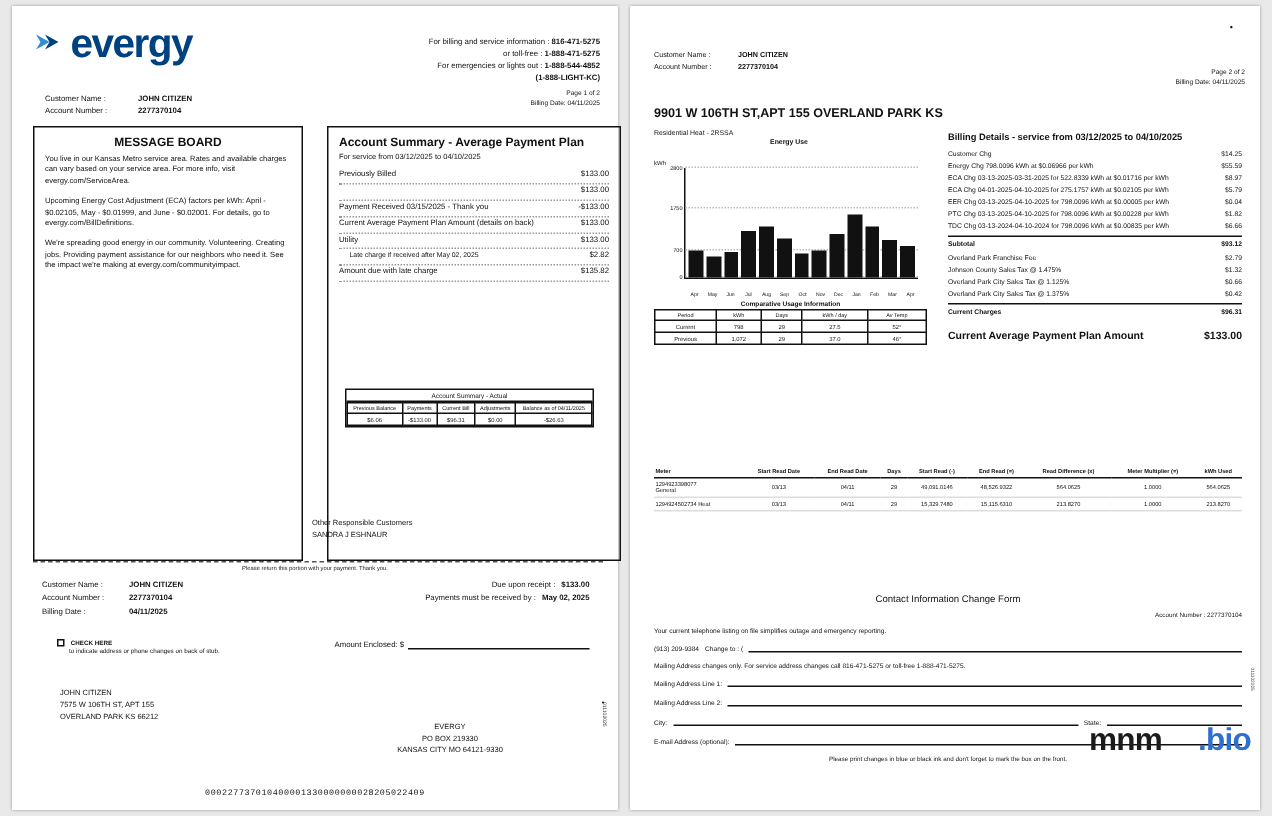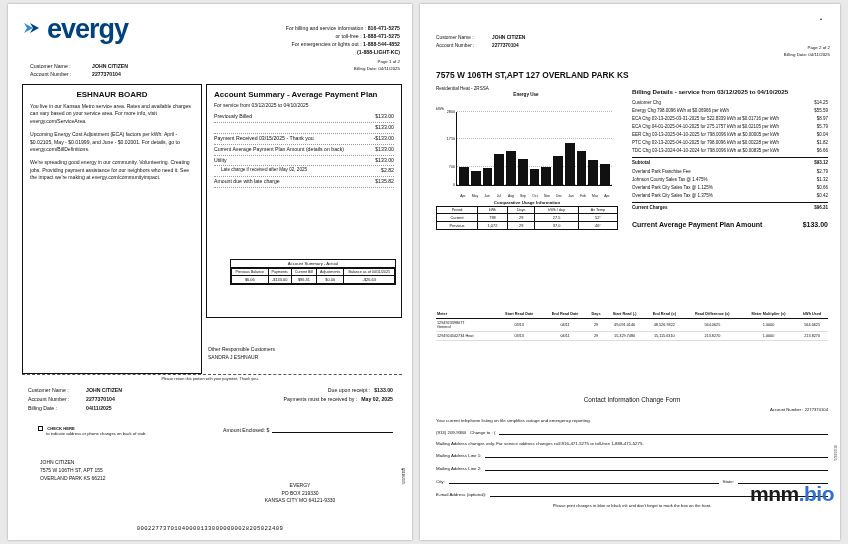--- a/index.html
+++ b/index.html
@@ -55,21 +55,21 @@
     position:absolute; left:14px; top:80px; width:180px; height:290px;
     border:1px solid #111; padding:5px 7px;
   }
   .msgbox h3 {
     margin:0 0 4px; text-align:center; font-size:8px; font-weight:bold;
   }
   .msgbox p { margin:0 0 6px; font-size:5.1px; line-height:1.45; }
 
   
   .sumbox {
-    position:absolute; left:198px; top:80px; width:196px; height:234px;
+    position:absolute; left:210px; top:80px; width:196px; height:290px;
     border:1px solid #111; padding:5px 7px;
   }
   .sumbox h3 { margin:0 0 3px; font-size:8px; font-weight:bold; }
   .sumbox .sub { font-size:5px; margin-bottom:4px; }
   .line {
     display:flex; justify-content:space-between; font-size:5.2px;
     line-height:1.9; border-bottom:1px dotted #999;
   }
   .line .amt { font-weight:normal; }
   .line.big { font-size:7.2px; font-weight:bold; line-height:2.1; border-bottom:none; }
@@ -196,21 +196,21 @@
   .cform p { margin:6px 0 4px; font-size:4.4px; }
   .frow { display:flex; align-items:flex-end; font-size:4.4px; gap:4px; margin-bottom:5px; }
   .frow .fl { white-space:nowrap; }
   .frow .fu { flex:1; border-bottom:1px solid #111; height:8px; }
   .cform .note { text-align:center; font-size:4.2px; margin-top:6px; }
 
   .wm {
     position:absolute; right:6px; bottom:34px;
     font-size:21px; font-weight:bold; color:#1b1b1b; letter-spacing:-.5px;
   }
-  .wm .blue { color:#2f6fd0; }
+  .wm .blue { color:#2f6fd0;margin-left:24px; }
   .p2-side { position:absolute; right:3px; bottom:80px; font-size:3.2px; writing-mode:vertical-rl; color:#555; }
 </style>
 </head>
 <body>
 
 <div class="page" id="page1">
 
   <div class="logo">
     <span class="logo-mark">
       <svg width="22" height="22" viewBox="0 0 22 22">
@@ -241,21 +241,21 @@
       <span class="lbl">Customer Name :</span>
       <span class="val">JOHN CITIZEN</span>
     </div>
     <div class="row">
       <span class="lbl">Account Number :</span>
       <span class="val">2277370104</span>
     </div>
   </div>
 
   <div class="msgbox">
-    <h3>ESHNAUR BOARD</h3>
+    <h3>MESSAGE BOARD</h3>
     <p>You live in our Kansas Metro service area. Rates and available charges can vary based on your service area. For more info, visit evergy.com/ServiceArea.</p>
     <p>Upcoming Energy Cost Adjustment (ECA) factors per kWh: April - $0.02105, May - $0.01999, and June - $0.02001. For details, go to evergy.com/BillDefinitions.</p>
     <p>We're spreading good energy in our community. Volunteering. Creating jobs. Providing payment assistance for our neighbors who need it. See the impact we're making at evergy.com/communityimpact.</p>
   </div>
 
   <div class="sumbox">
     <h3>Account Summary - Average Payment Plan</h3>
     <div class="sub">For service from 03/12/2025 to 04/10/2025</div>
 
     <div class="line">
@@ -386,21 +386,21 @@
       <span class="lbl">Account Number :</span>
       <span class="val">2277370104</span>
     </div>
   </div>
 
   <div class="p2-page">
     <div>Page 2 of 2</div>
     <div>Billing Date: 04/11/2025</div>
   </div>
 
-  <div class="p2-addr">7575 W 106TH ST,APT 127  OVERLAND PARK KS</div>
+  <div class="p2-addr">9901 W 106TH ST,APT 155  OVERLAND PARK KS</div>
   <div class="p2-rate">Residential Heat - 2RSSA</div>
 
   <div class="chartbox">
     <div class="chart-title">Energy Use</div>
     <div class="chart-ylab">kWh</div>
     <div class="plot" id="plot">
         <div class="gl" style="bottom: 0%;">
           <span class="ytick">0</span>
         </div>
         <div class="gl" style="bottom: 25%;">

